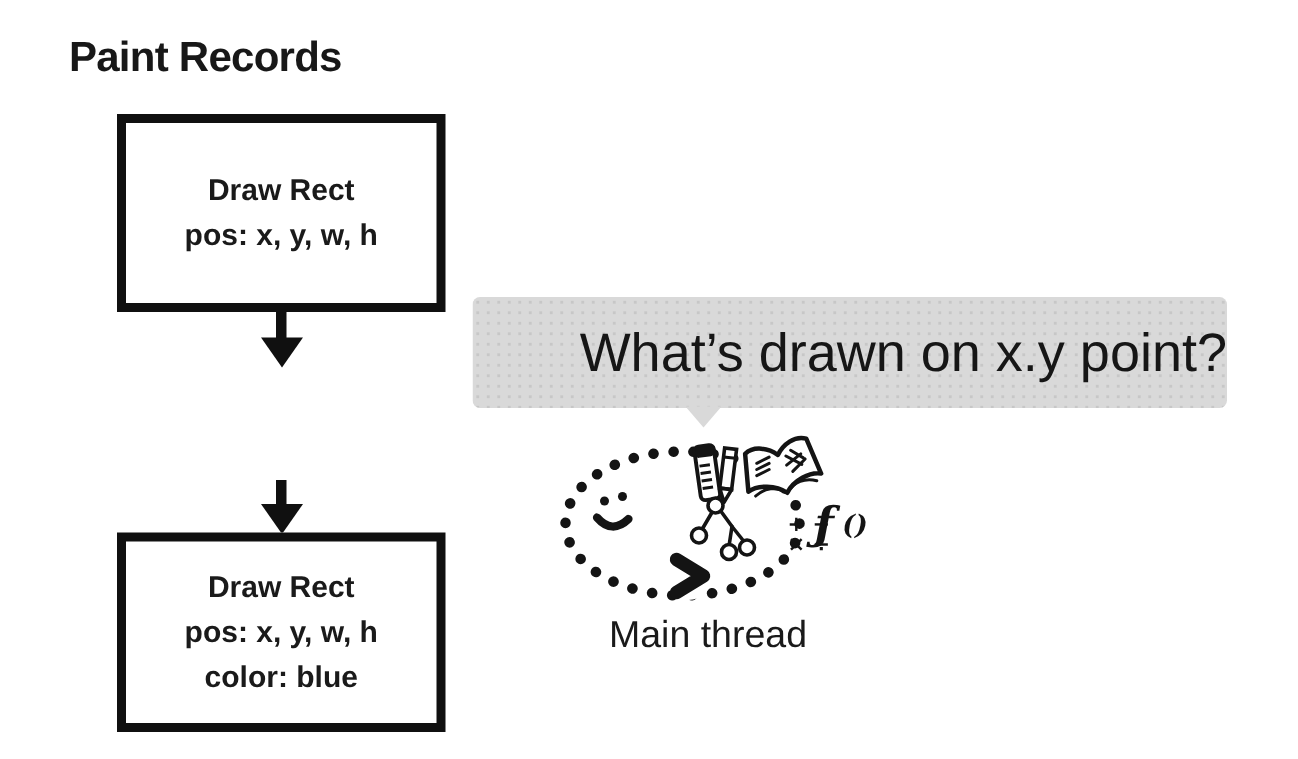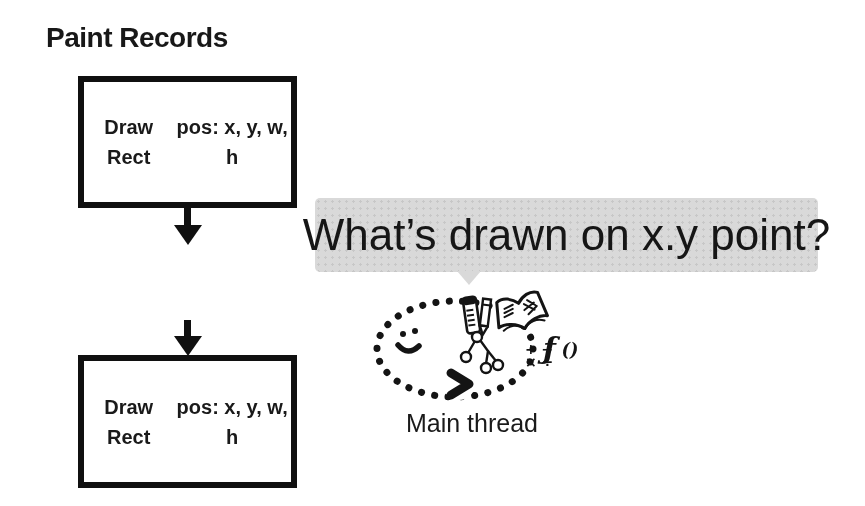--- a/index.html
+++ b/index.html
@@ -7,21 +7,21 @@
     position:relative;width:865px;height:506px;background:#fff;overflow:hidden;
     font-family:"Liberation Sans",sans-serif;color:#161616;
   }
   .slide-title{
     position:absolute;left:46px;top:22px;font-size:28px;font-weight:bold;
     letter-spacing:-0.5px;color:#181818;white-space:nowrap;
   }
   .fc-box{
     position:absolute;left:78px;width:219px;box-sizing:border-box;
     border:6px solid #101010;background:#fff;
-    display:flex;flex-direction:row;align-items:center;justify-content:center;
+    display:flex;flex-direction:column;align-items:center;justify-content:center;
     font-size:20px;font-weight:bold;line-height:30px;text-align:center;color:#1a1a1a;
   }
   #box1{top:76px;height:132px;}
   #box2{top:245px;height:77px;}
   #box3{top:355px;height:133px;}
   .arrow-stem{position:absolute;width:7px;background:#101010;}
   #arrow1-stem{left:184px;top:206px;height:20px;}
   #arrow2-stem{left:184px;top:320px;height:18px;}
   .arrow-head{
     position:absolute;width:0;height:0;
@@ -29,22 +29,22 @@
     border-top:20px solid #101010;
   }
   #arrow1-head{left:174px;top:225px;}
   #arrow2-head{left:174px;top:336px;}
   .bubble{
     position:absolute;left:315px;top:198px;width:503px;height:74px;
     box-sizing:border-box;border-radius:5px;
     background-color:#d9d9d9;
     background-image:radial-gradient(circle,#c7c7c7 1px,rgba(0,0,0,0) 1.2px);
     background-size:7px 7px;
-    display:flex;align-items:center;justify-content:center;
-    font-size:44px;color:#161616;white-space:nowrap;
+    display:flex;align-items:center;justify-content:flex-end;
+    font-size:36px;color:#161616;white-space:nowrap;
   }
   .bubble-tail{
     position:absolute;left:457px;top:271px;width:0;height:0;
     border-left:12px solid transparent;border-right:12px solid transparent;
     border-top:14px solid #d9d9d9;
   }
   .doodle{position:absolute;left:355px;top:275px;width:250px;height:140px;}
   .main-thread-label{
     position:absolute;left:352px;top:409px;width:240px;text-align:center;
     font-size:25px;font-weight:normal;color:#1a1a1a;white-space:nowrap;
@@ -65,20 +65,21 @@
   <div class="arrow-stem" id="arrow1-stem"></div>
   <div class="arrow-head" id="arrow1-head"></div>
 
 
   <div class="arrow-stem" id="arrow2-stem"></div>
   <div class="arrow-head" id="arrow2-head"></div>
 
   <div class="fc-box" id="box3">
     <div>Draw Rect</div>
     <div>pos: x, y, w, h</div>
+    <div>color: blue</div>
   </div>
 
   <div class="bubble">
     <span>What’s drawn on x.y point?</span>
   </div>
   <div class="bubble-tail"></div>
 
   <svg class="doodle" viewBox="0 0 250 140">
 
     <ellipse cx="100" cy="74" rx="78" ry="48" fill="none" stroke="#141414" stroke-width="7" stroke-linecap="round" stroke-dasharray="0.1 13.3"></ellipse>

